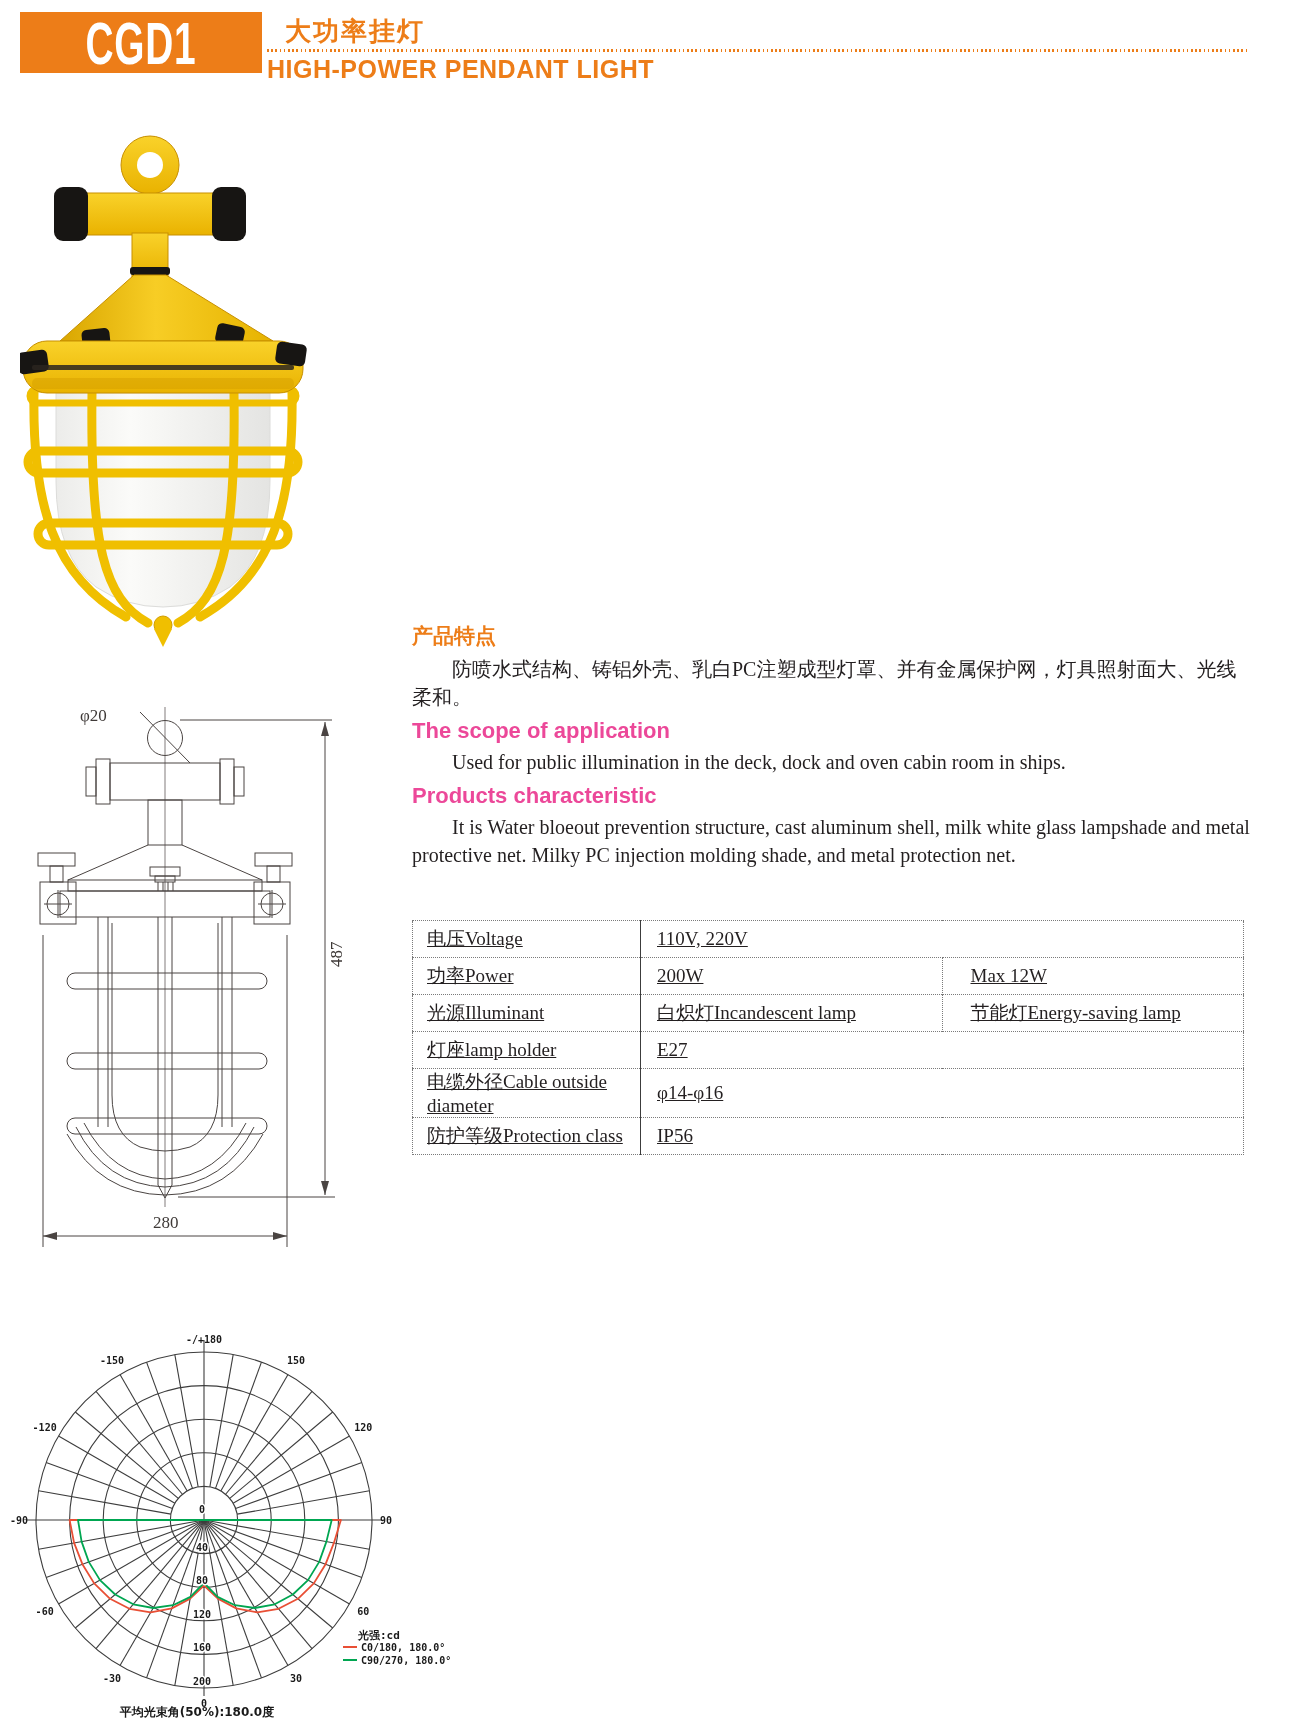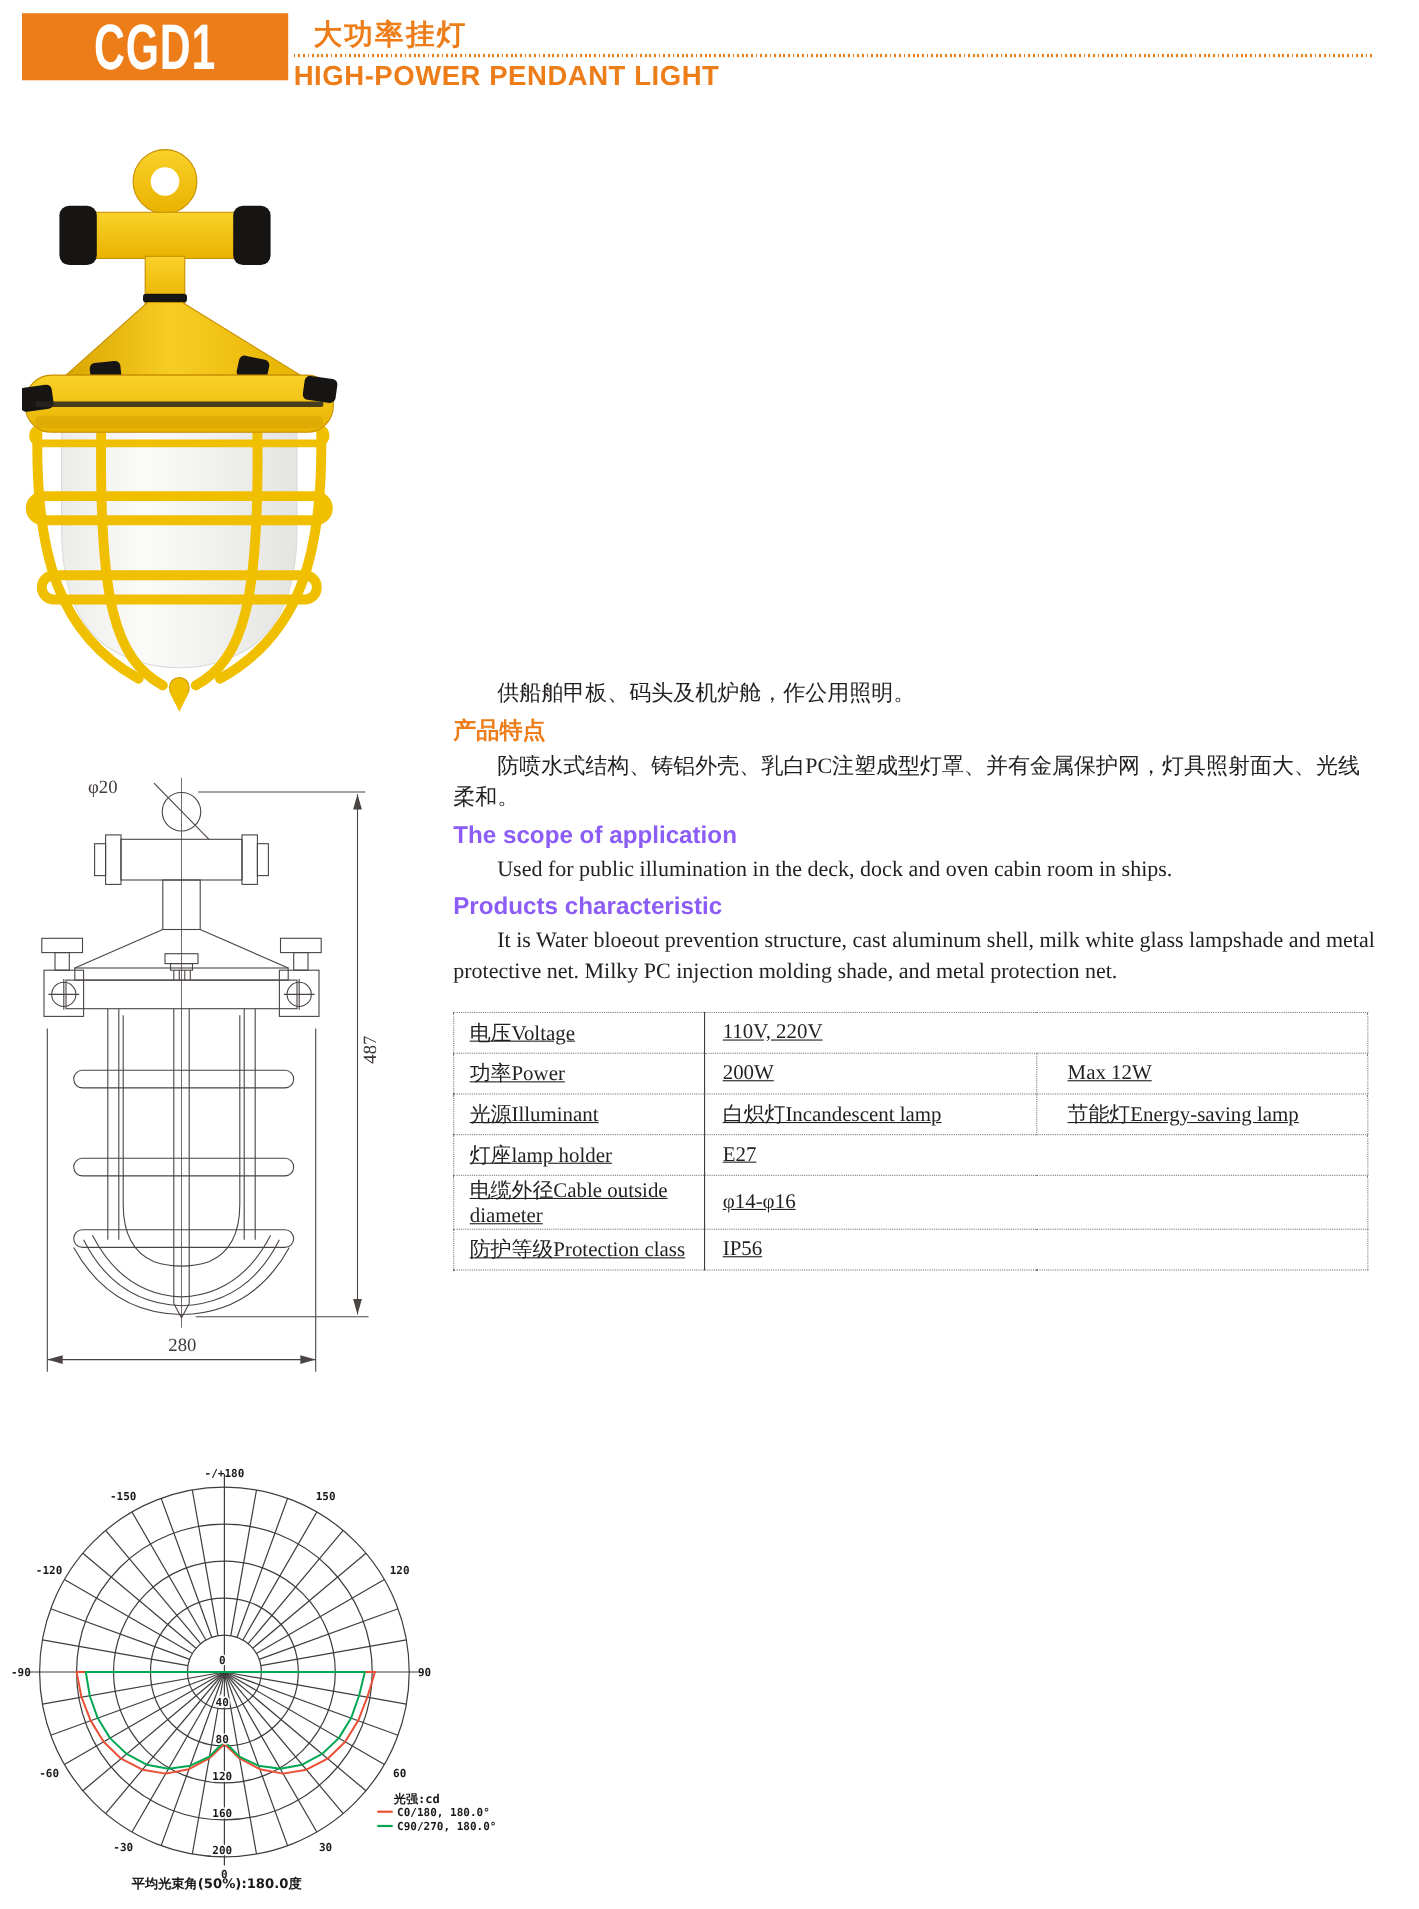--- a/index.html
+++ b/index.html
@@ -15,21 +15,21 @@
             font-weight:bold;font-size:26px;color:#ED7D18;letter-spacing:2px;}
   .dotline{left:267px;top:49px;width:981px;height:3px;
            background-image:repeating-linear-gradient(90deg,#ED7D18 0 1.6px,transparent 1.6px 4.2px);}
   .title-en{left:267px;top:55px;font-family:"Liberation Sans",sans-serif;
             font-weight:bold;font-size:25px;color:#ED7D18;letter-spacing:.5px;}
   
   .content{left:412px;top:616px;width:840px;}
   .h-zh{font-family:"Liberation Sans",sans-serif;font-weight:bold;font-size:21px;
         color:#ED7D18;margin:6px 0 5px 0;}
   .h-en{font-family:"Liberation Sans",sans-serif;font-weight:bold;font-size:22px;
-        color:#8b5cf6;margin:7px 0 4px 0;}
+        color:#ec4899;margin:7px 0 4px 0;}
   .p-body{font-size:20px;line-height:28px;margin:0;text-indent:2em;}
   
   .spec{left:412px;top:920px;width:832px;border-collapse:collapse;
         font-size:19px;table-layout:fixed;text-decoration:underline;}
   .spec td{height:36px;border-top:1px dotted #7a7a7a;padding:0 0 0 14px;vertical-align:middle;}
   .spec tr:first-child td{border-top:1px dotted #7a7a7a;}
   .spec{border:1px dotted #7a7a7a;}
   .spec td.lab{width:213px;border-right:1px solid #3c3c3c;}
   .spec td.val{padding-left:16px;}
   .spec td.val2{width:263px;border-left:1px dotted #7a7a7a;padding-left:28px;}
@@ -179,21 +179,20 @@
   <line x1="158" y1="502" x2="315" y2="502"></line>
   <line x1="23" y1="240" x2="23" y2="552"></line>
   <line x1="267" y1="240" x2="267" y2="552"></line>
   <line x1="23" y1="541" x2="267" y2="541"></line>
   <polygon points="23,541 37,537 37,545" fill="#4a4442" stroke="none"></polygon>
   <polygon points="267,541 253,537 253,545" fill="#4a4442" stroke="none"></polygon>
   <text x="133" y="533" class="dimtxt" stroke="none">280</text>
 </svg>
 
 <div class="abs content">
-  <p class="p-body">供船舶甲板、码头及机炉舱，作公用照明。</p>
   <div class="h-zh">产品特点</div>
   <p class="p-body">防喷水式结构、铸铝外壳、乳白PC注塑成型灯罩、并有金属保护网，灯具照射面大、光线柔和。</p>
   <div class="h-en">The scope of application</div>
   <p class="p-body">Used for public illumination in the deck, dock and oven cabin room in ships.</p>
   <div class="h-en">Products characteristic</div>
   <p class="p-body">It is Water bloeout prevention structure, cast aluminum shell, milk white glass lampshade and metal protective net. Milky PC injection molding shade, and metal protection net.</p>
 </div>
 
 <table class="abs spec">
   <tbody>

